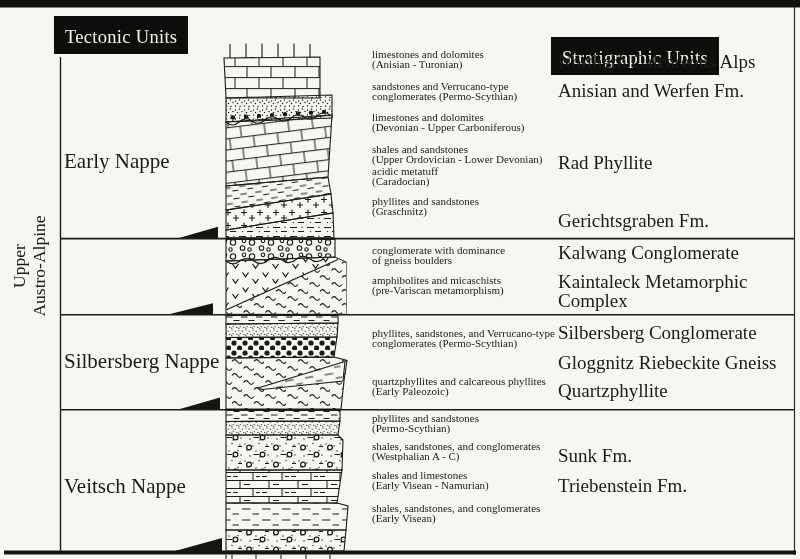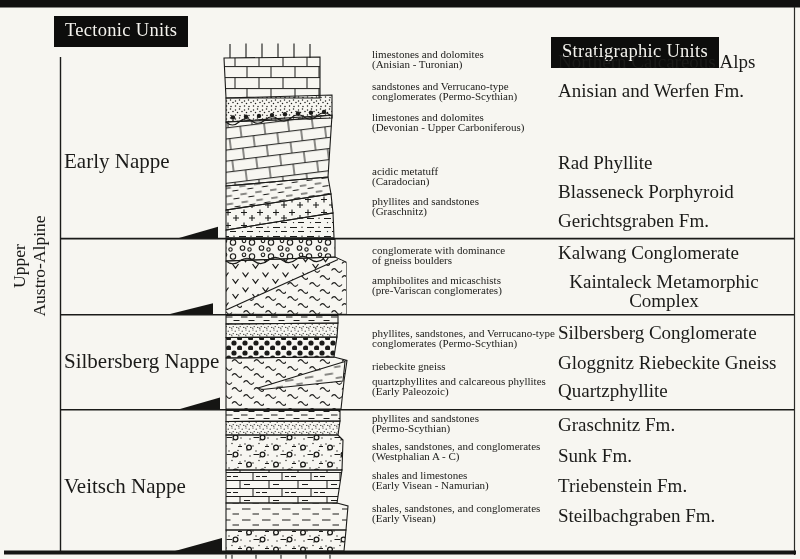--- a/index.html
+++ b/index.html
@@ -4,33 +4,33 @@
 <style>
   html,body{margin:0;padding:0;background:#e8e6e1;}
   .page{
     position:relative;width:800px;height:559px;overflow:hidden;
     background:#f7f6f1;color:#1b1b19;
     font-family:"Liberation Serif","DejaVu Serif",serif;
   }
   .svg-layer{position:absolute;left:0;top:0;}
   .hdr{
     position:absolute;background:#0d0d0c;color:#f4f3ee;
-    font-size:18.5px;line-height:1;padding:5px 11px 7px 11px;
+    font-size:18.5px;line-height:1;padding:12px 11px 7px 11px;
     letter-spacing:.3px;white-space:nowrap;
   }
   .hdr-left{left:54px;top:16px;}
   .hdr-right{left:551px;top:15px;margin-top:22px;}
   .side-label{
     position:absolute;left:-55px;top:245px;width:170px;height:42px;
     transform:rotate(-90deg);text-align:center;
     font-size:17.5px;line-height:20px;white-space:nowrap;
   }
   .tect{position:absolute;left:64px;font-size:21px;line-height:1;white-space:nowrap;}
   .strat{position:absolute;left:558px;font-size:19px;line-height:19px;white-space:nowrap;}
-  .strat.wrap{white-space:normal;width:212px;text-align:center;}
+  .strat.wrap{white-space:normal;width:212px;}
   .desc{position:absolute;left:372px;width:190px;font-size:11px;line-height:9.6px;}
   .t1{top:151px}.t2{top:262px}.t3{top:351px}.t4{top:476px}
   .s1{top:52px}.s2{top:81px}.s3{top:153px}.s4{top:182px}.s5{top:211px}
   .s6{top:243px}.s7{top:272px}.s8{top:323px}.s9{top:353px}.s10{top:381px}
   .s11{top:415px}.s12{top:446px}.s13{top:476px}.s14{top:506px}
   .d1{top:50px}.d2{top:82px}.d3{top:113px}.d4{top:145px}.d5{top:167px}
   .d6{top:197px}.d7{top:246px}.d8{top:276px}.d9{top:329px}.d10{top:362px}
   .d11{top:377px}.d12{top:414px}.d13{top:442px}.d14{top:471px}.d15{top:504px}
 </style>
 </head>
@@ -211,43 +211,44 @@
     <span>(Anisian - Turonian)</span>
   </div>
   <div class="desc d2">
     <span>sandstones and Verrucano-type</span><br>
     <span>conglomerates (Permo-Scythian)</span>
   </div>
   <div class="desc d3">
     <span>limestones and dolomites</span><br>
     <span>(Devonian - Upper Carboniferous)</span>
   </div>
+  <div class="desc d4">
+    <span>shales and sandstones</span><br>
+    <span>(Upper Ordovician - Lower Devonian)</span>
+  </div>
   <div class="desc d5">
     <span>acidic metatuff</span><br>
     <span>(Caradocian)</span>
   </div>
   <div class="desc d6">
     <span>phyllites and sandstones</span><br>
     <span>(Graschnitz)</span>
   </div>
   <div class="desc d7">
     <span>conglomerate with dominance</span><br>
     <span>of gneiss boulders</span>
   </div>
   <div class="desc d8">
     <span>amphibolites and micaschists</span><br>
-    <span>(pre-Variscan conglomerates)</span>
+    <span>(pre-Variscan metamorphism)</span>
   </div>
   <div class="desc d9">
     <span>phyllites, sandstones, and Verrucano-type</span><br>
     <span>conglomerates (Permo-Scythian)</span>
   </div>
-  <div class="desc d10">
-    <span>riebeckite gneiss</span>
-  </div>
   <div class="desc d11">
     <span>quartzphyllites and calcareous phyllites</span><br>
     <span>(Early Paleozoic)</span>
   </div>
   <div class="desc d12">
     <span>phyllites and sandstones</span><br>
     <span>(Permo-Scythian)</span>
   </div>
   <div class="desc d13">
     <span>shales, sandstones, and conglomerates</span><br>
@@ -258,25 +259,22 @@
     <span>(Early Visean - Namurian)</span>
   </div>
   <div class="desc d15">
     <span>shales, sandstones, and conglomerates</span><br>
     <span>(Early Visean)</span>
   </div>
 
   <div class="strat s1">Northern Calcareous Alps</div>
   <div class="strat s2">Anisian and Werfen Fm.</div>
   <div class="strat s3">Rad Phyllite</div>
-  <div class="strat s4">Blasseneck Porphyroid</div>
   <div class="strat s5">Gerichtsgraben Fm.</div>
   <div class="strat s6">Kalwang Conglomerate</div>
   <div class="strat s7 wrap">Kaintaleck Metamorphic Complex</div>
   <div class="strat s9">Gloggnitz Riebeckite Gneiss</div>
   <div class="strat s8">Silbersberg Conglomerate</div>
   <div class="strat s10">Quartzphyllite</div>
-  <div class="strat s11">Graschnitz Fm.</div>
   <div class="strat s12">Sunk Fm.</div>
   <div class="strat s13">Triebenstein Fm.</div>
-  <div class="strat s14">Steilbachgraben Fm.</div>
 
 </div>
 
 </body></html>

